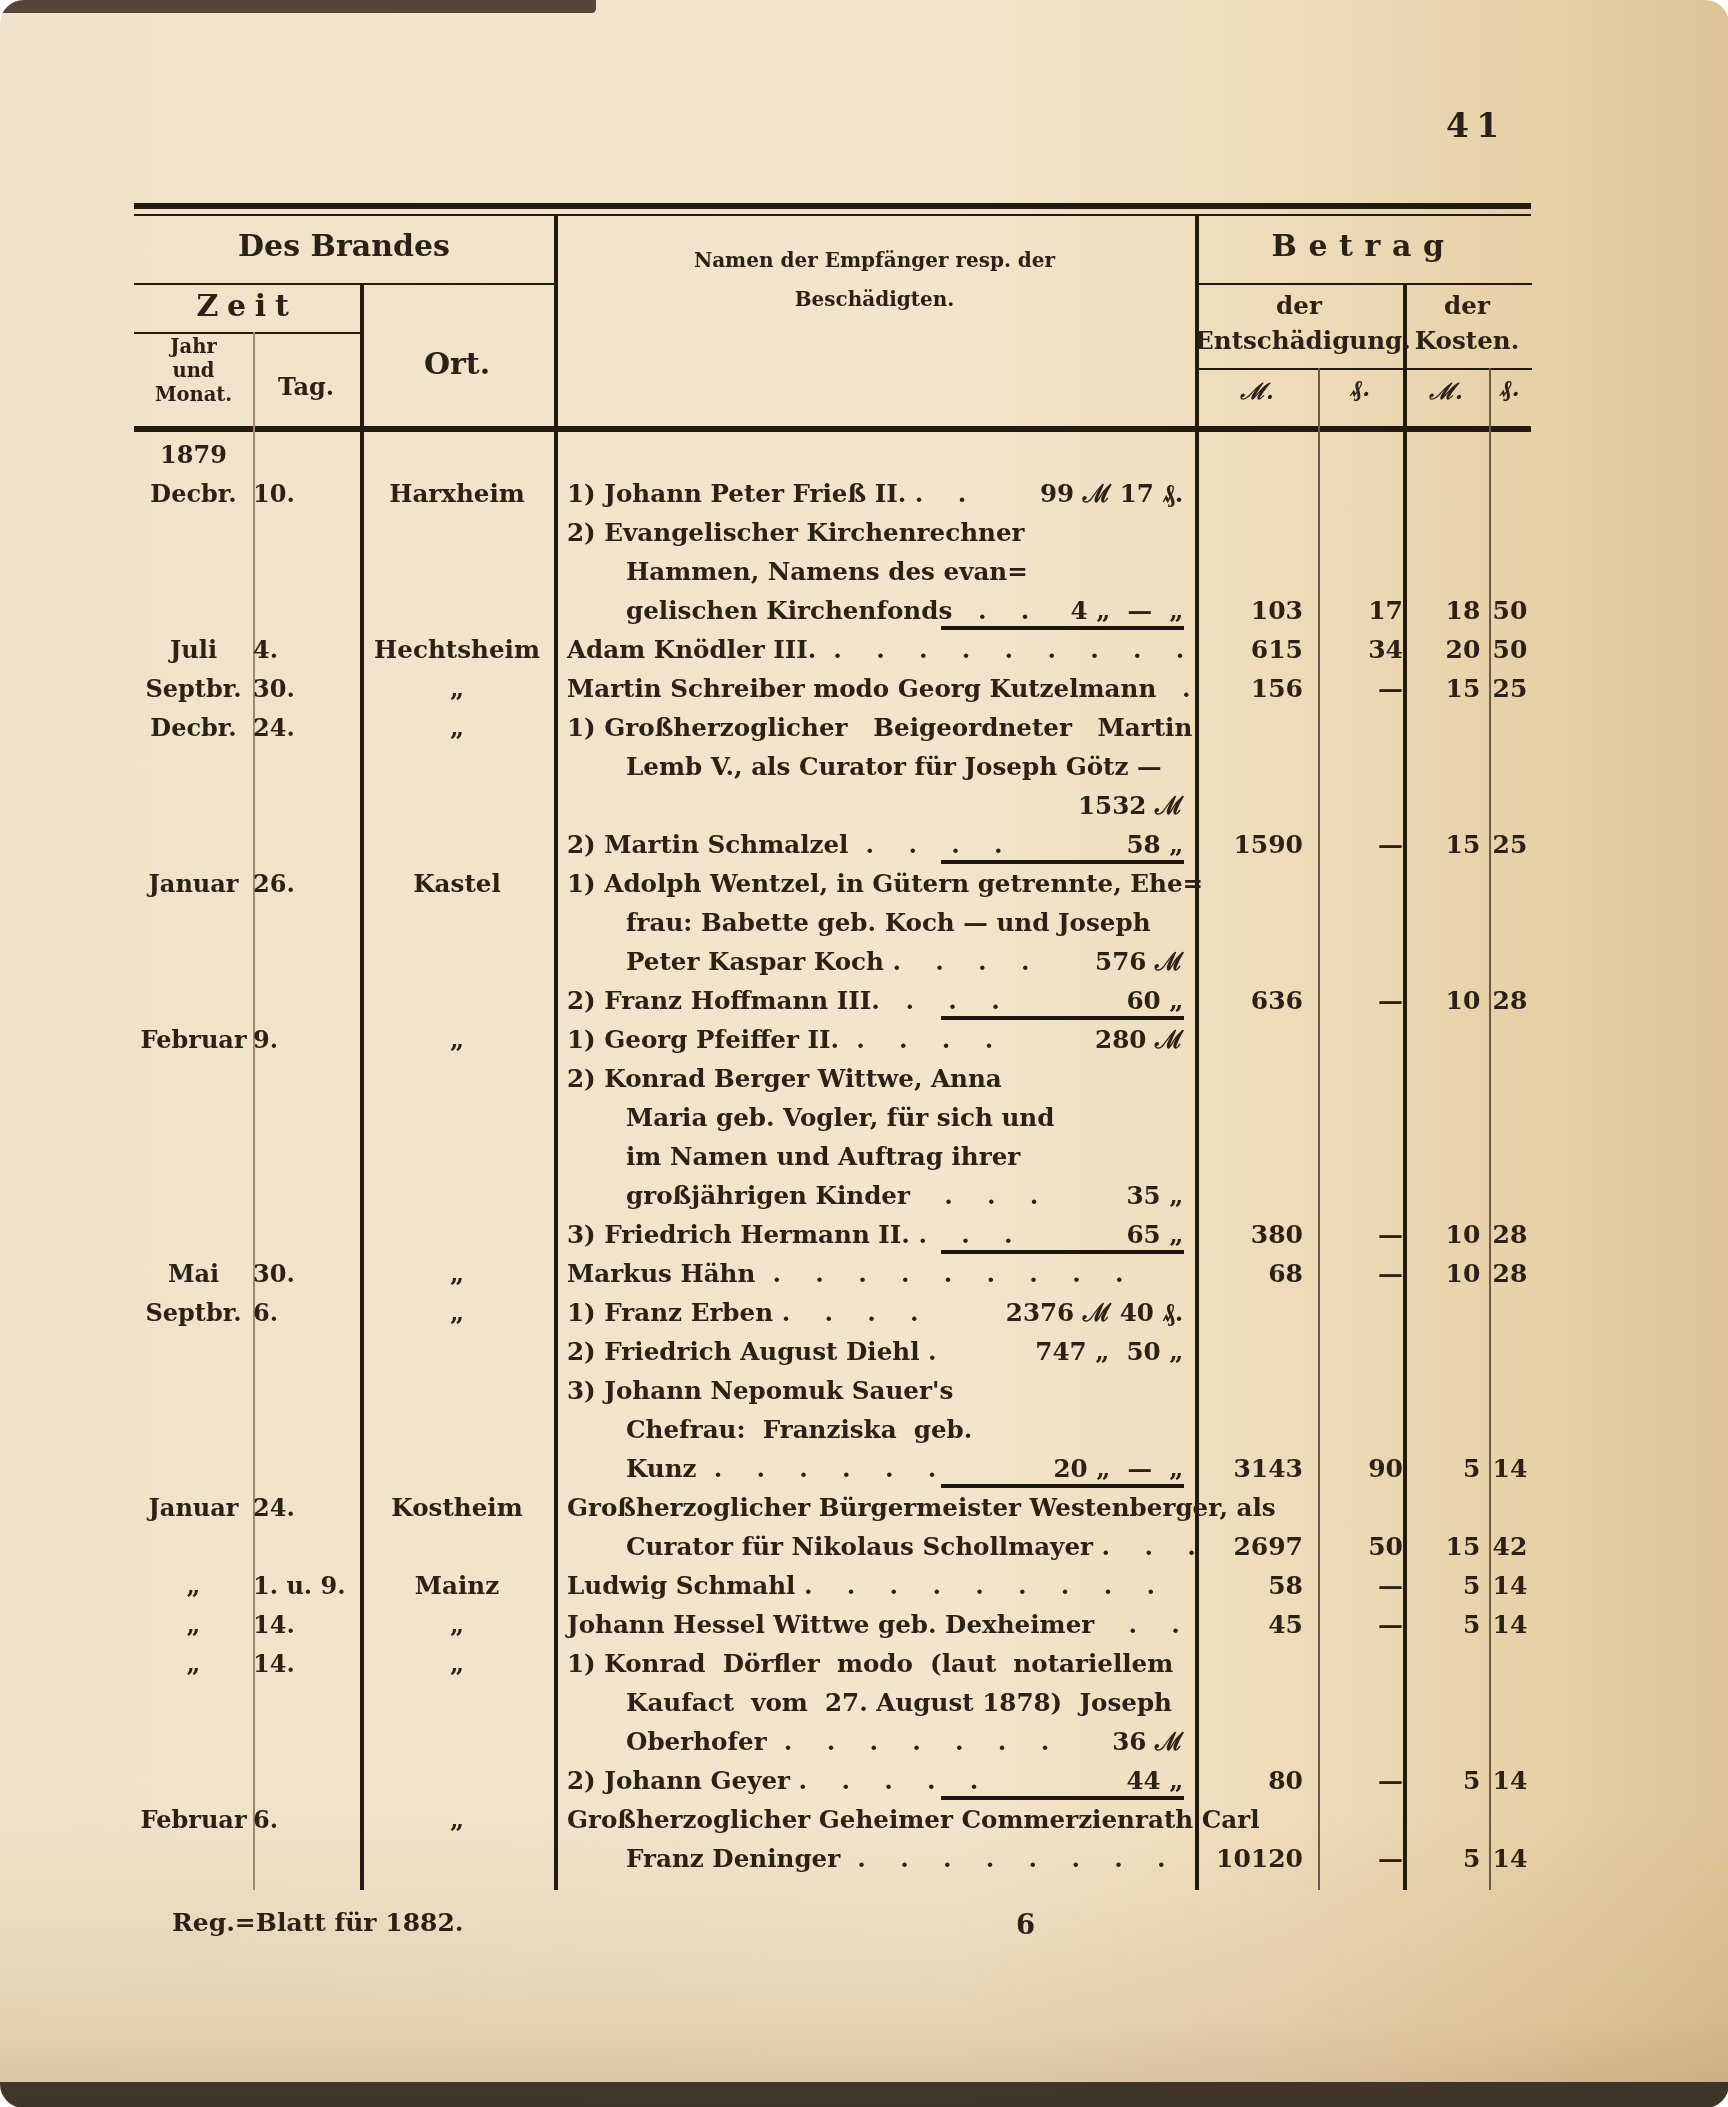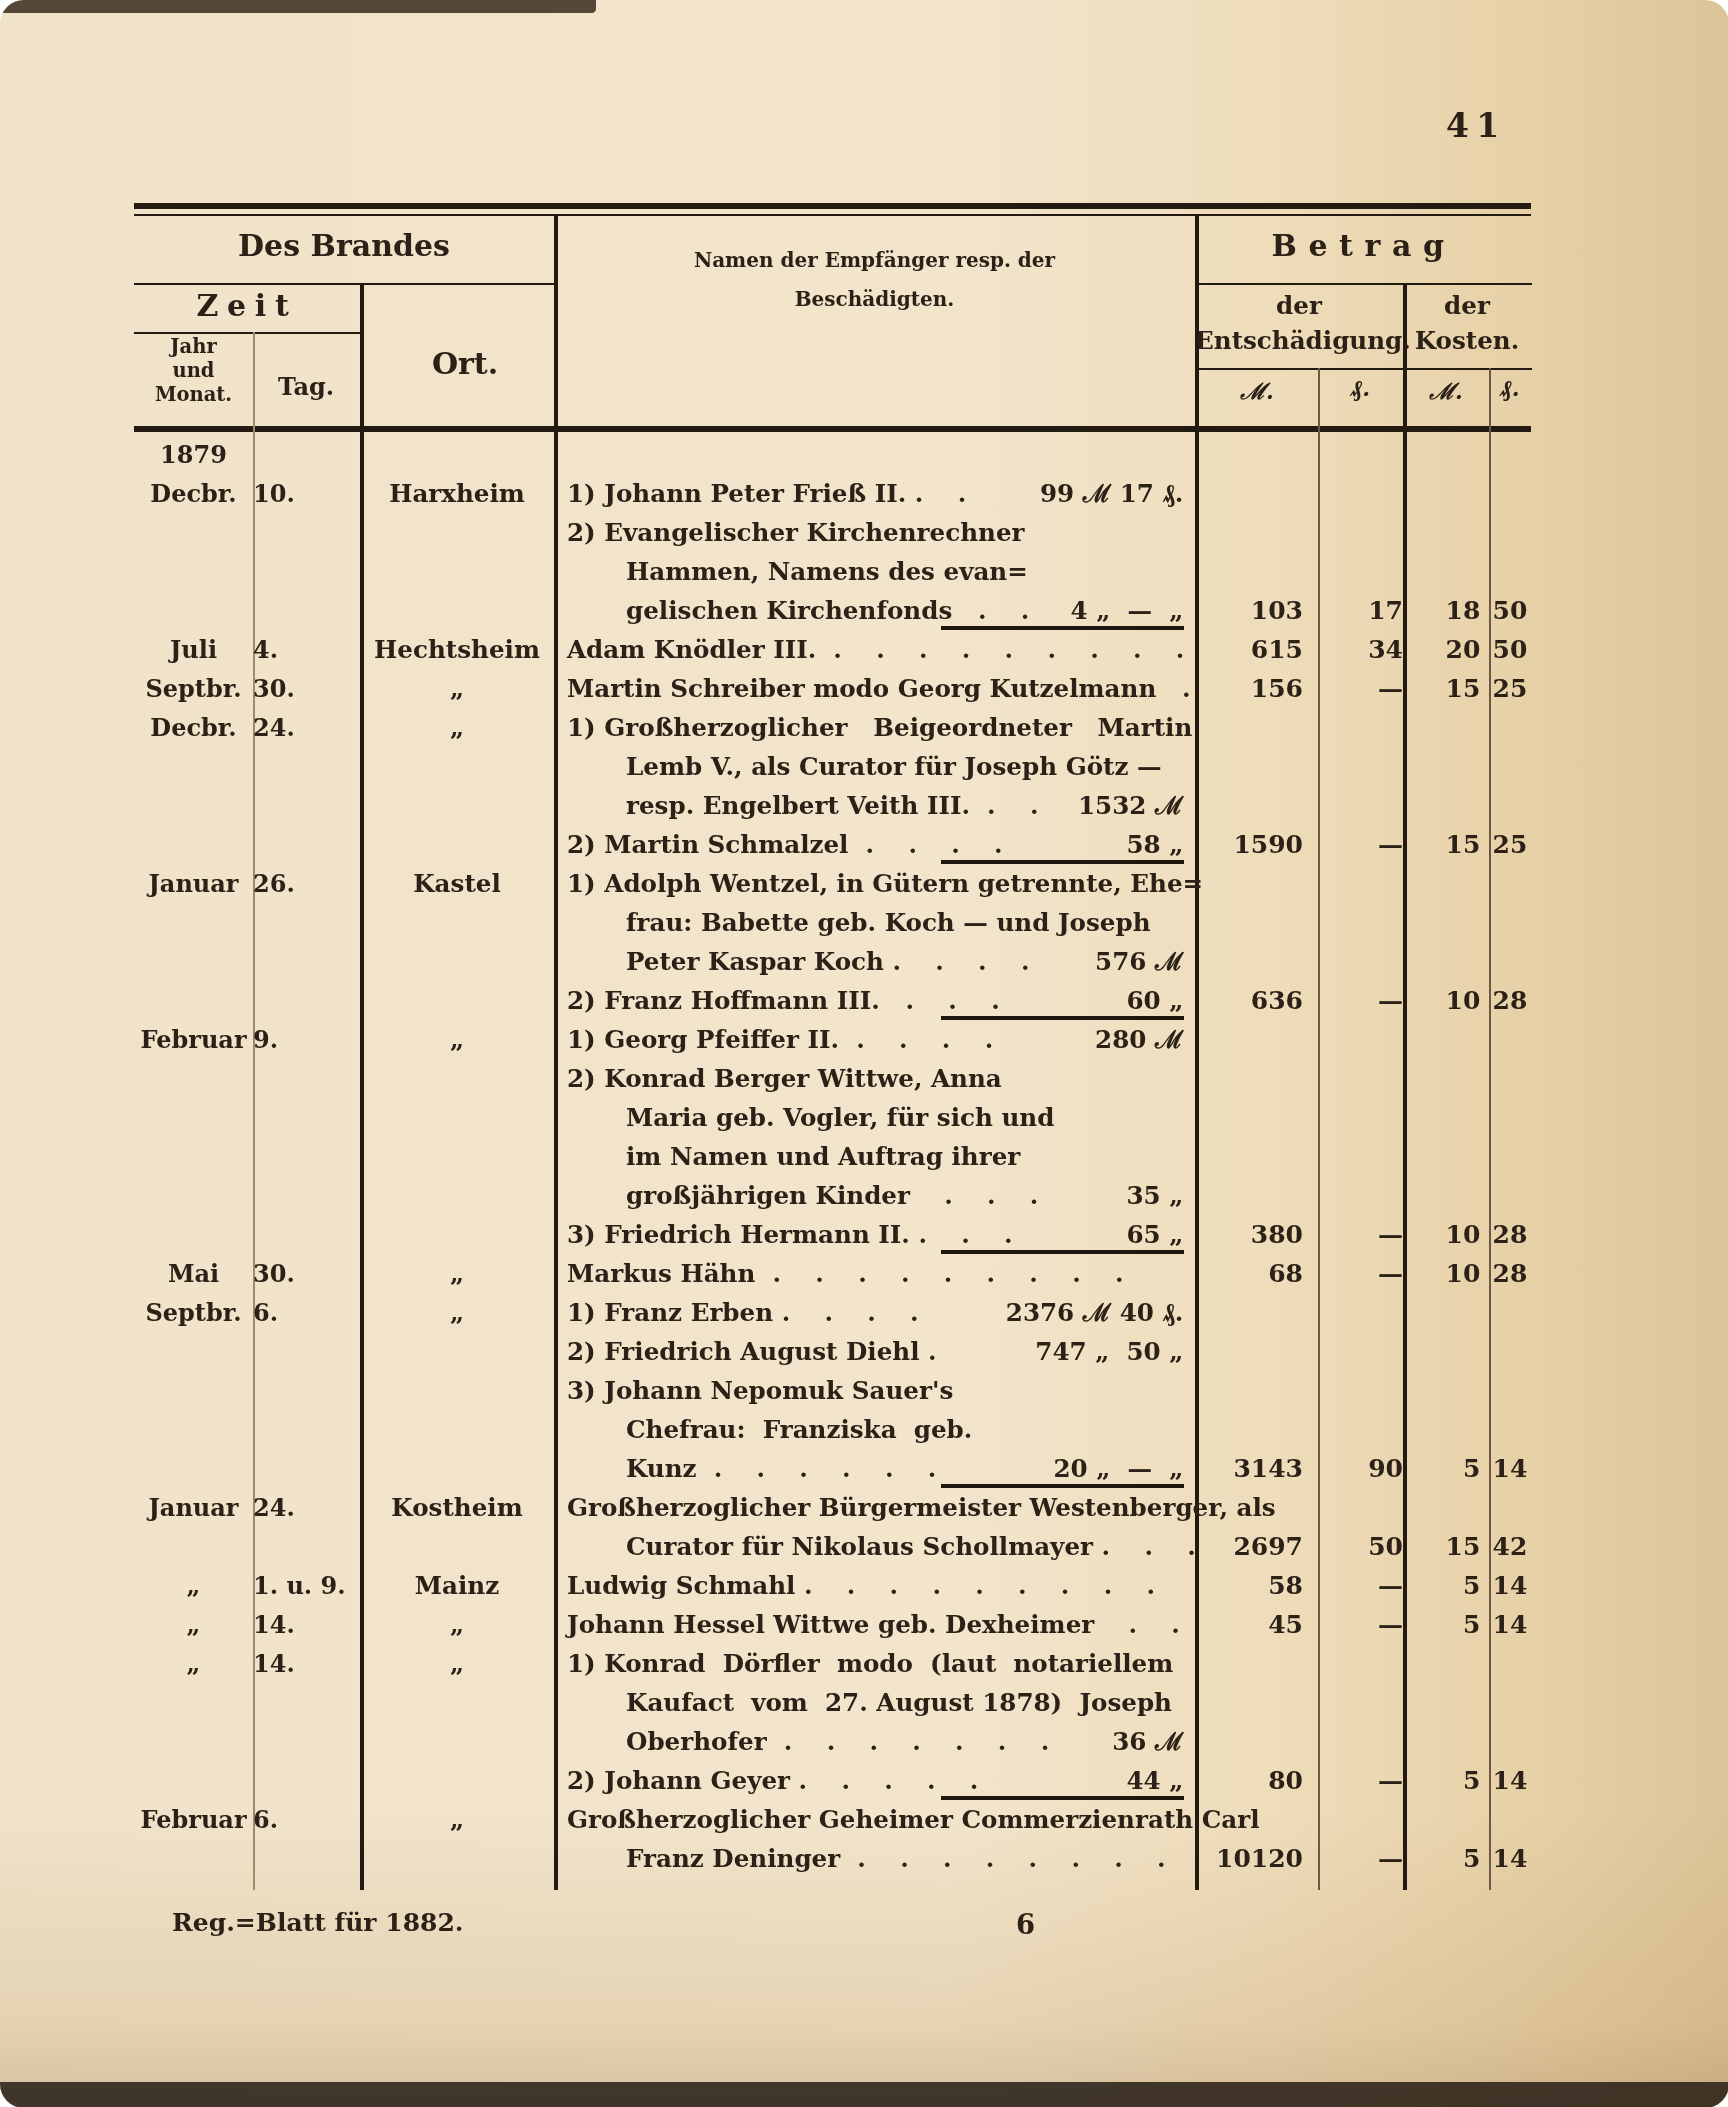--- a/index.html
+++ b/index.html
@@ -19,21 +19,21 @@
   .hline{position:absolute;background:#231a11;}
   .vline{position:absolute;background:#231a11;}
   .v-faint{background:#a08a6e;}
   .v-mid{background:#6b5845;}
 
   .hdr{position:absolute;text-align:center;font-weight:bold;}
   .hdr-brand{left:0;top:24.6px;width:420px;font-size:30px;}
   .hdr-zeit{left:0;top:85px;width:226px;font-size:30px;letter-spacing:8.7px;}
   .hdr-jm{left:0;top:132px;width:119px;font-size:19.5px;line-height:24px;}
   .hdr-tag{left:119px;top:169px;width:106px;font-size:24px;}
-  .hdr-ort{left:234px;top:143px;width:194px;font-size:30px;}
+  .hdr-ort{left:226px;top:143px;width:194px;font-size:30px;}
   .hdr-namen{left:420px;top:38px;width:641px;font-size:20px;line-height:39px;}
   .hdr-betrag{left:1061px;top:24.6px;width:337px;font-size:30px;letter-spacing:11.6px;}
   .hdr-ent{left:1061px;top:85px;width:208px;font-size:24.6px;line-height:35px;}
   .hdr-kost{left:1269px;top:85px;width:128px;font-size:24.6px;line-height:35px;}
   .hdr-unit{position:absolute;top:172px;font-size:22.4px;font-style:italic;font-weight:bold;text-align:center;}
 
   .tbody{position:absolute;left:0;top:232px;width:1397px;}
   .row{position:relative;height:39px;font-weight:bold;}
   .cell{position:absolute;top:0;height:39px;line-height:39px;white-space:pre;}
   .c-month{left:0;width:119px;text-align:center;font-size:24px;}
@@ -197,21 +197,21 @@
           <div class="cell c-name"><div class="nm-t ind">Lemb V., als Curator für Joseph Götz —</div><div class="nm-a"></div></div>
           <div class="cell c-entm"></div>
           <div class="cell c-entpf"></div>
           <div class="cell c-kostm"></div>
           <div class="cell c-kostpf"></div>
         </div>
         <div class="row">
           <div class="cell c-month"></div>
           <div class="cell c-day"></div>
           <div class="cell c-ort"></div>
-          <div class="cell c-name"><div class="nm-t ind">resp. Engelbert Veith III.  .    .</div><div class="nm-a">1532 ℳ</div></div>
+          <div class="cell c-name"><div class="nm-a">1532 ℳ</div></div>
           <div class="cell c-entm"></div>
           <div class="cell c-entpf"></div>
           <div class="cell c-kostm"></div>
           <div class="cell c-kostpf"></div>
         </div>
         <div class="row">
           <div class="cell c-month"></div>
           <div class="cell c-day"></div>
           <div class="cell c-ort"></div>
           <div class="cell c-name"><div class="nm-t">2) Martin Schmalzel  .    .    .    .</div><div class="nm-a">58 „</div></div>

